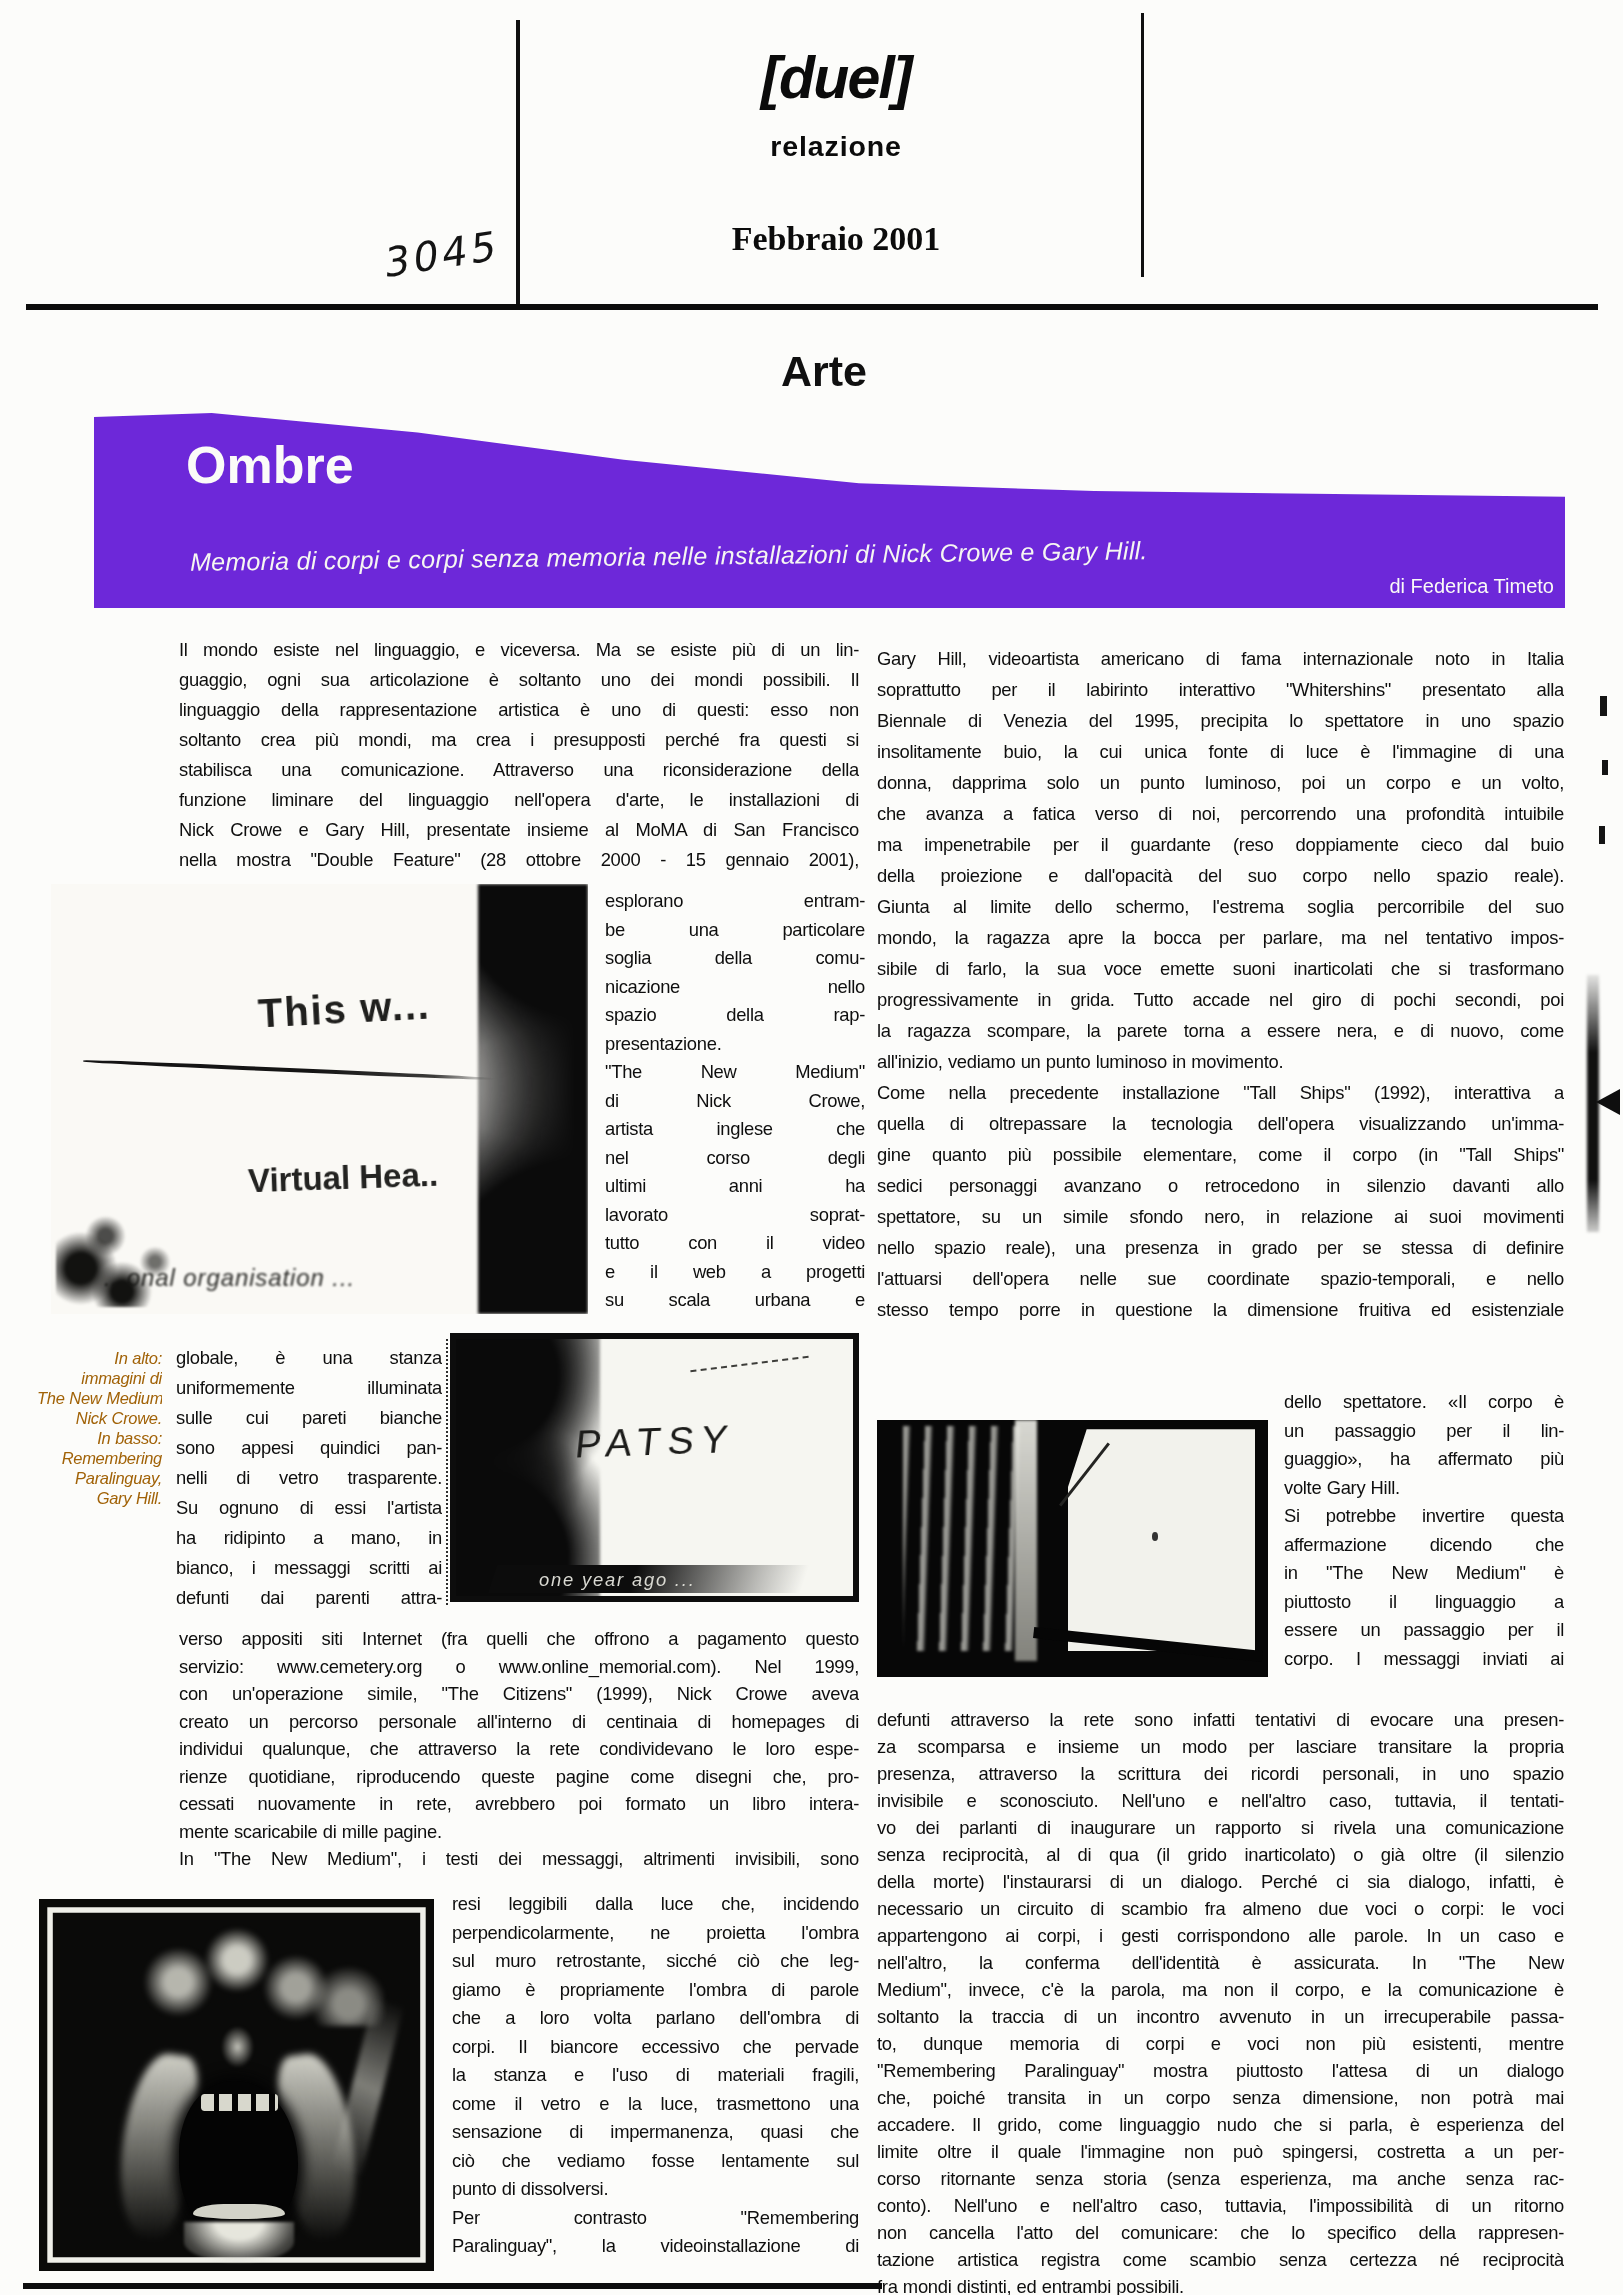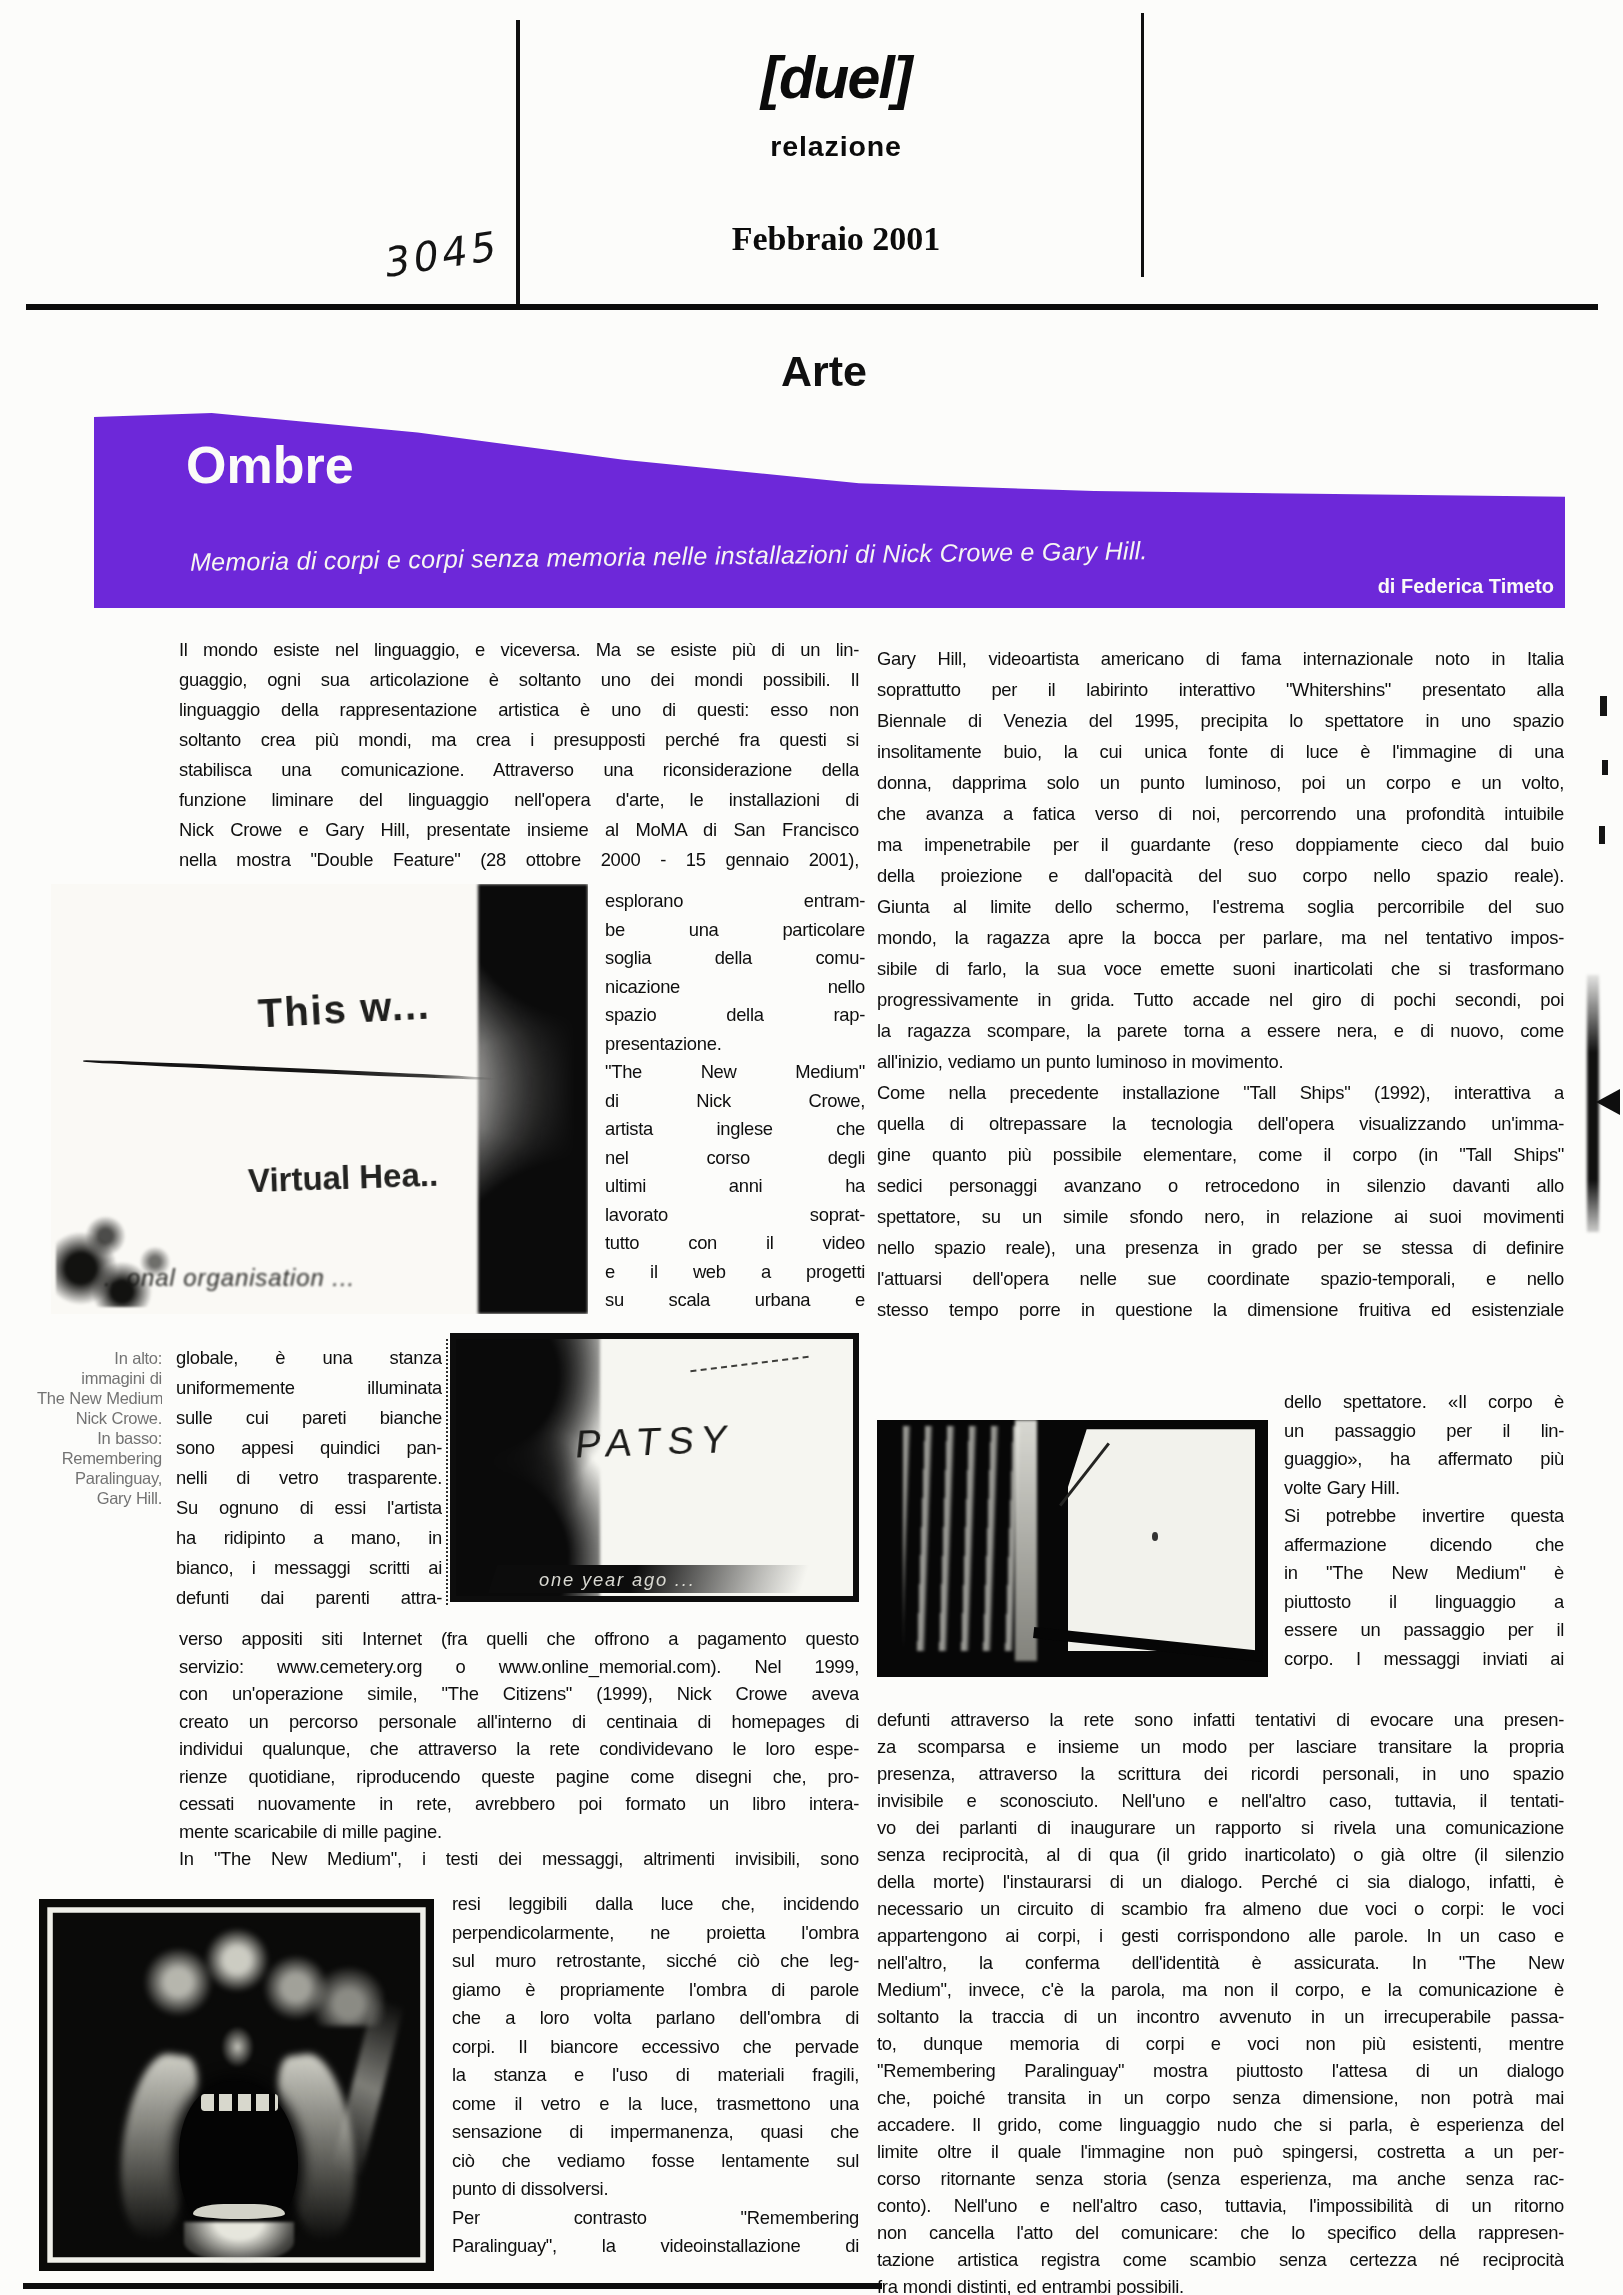--- a/index.html
+++ b/index.html
@@ -20,29 +20,29 @@
         font-family:"Liberation Serif","DejaVu Serif",serif;color:#0b0b0b;}
   #top-rule{left:26px;top:304px;width:1572px;height:6.4px;background:#0c0c0c;}
   #section-title{left:12px;top:347px;width:1624px;text-align:center;font-size:43px;font-weight:700;
         letter-spacing:0px;color:#101010;}
   
   #banner{left:94px;top:413px;width:1471px;height:195px;background:#6d28d9;
           clip-path:polygon(0 2%,8% 0,22% 10%,36% 24%,52% 36%,68% 40%,100% 43%,100% 100%,0 100%);}
   #article-title{left:92px;top:22px;font-size:52px;font-weight:700;color:#fbfbf8;position:absolute;}
   #article-subtitle{left:96px;top:129px;font-size:25px;font-style:italic;color:#f6f6f2;
           position:absolute;transform:rotate(-0.7deg);letter-spacing:0.3px;}
-  #article-byline{right:11px;top:162px;font-size:20px;font-weight:700;color:#fafaf7;position:absolute;}
+  #article-byline{right:11px;top:162px;font-size:20px;font-weight:400;color:#fafaf7;position:absolute;}
   
   .txt{letter-spacing:-0.3px;word-spacing:0.5px;}
   .txt .tl{text-align:justify;text-align-last:justify;white-space:nowrap;overflow:hidden;}
   .txt .tl.rag{text-align-last:left;}
   .cap .tl{text-align:right !important;text-align-last:right !important;}
   #blk-l1{left:179px;top:635px;width:680px;font-size:18.4px;line-height:30px;}
   #blk-ln1{left:599px;top:887px;width:260px;font-size:18.4px;line-height:28.5px;margin-left:6px;}
-  #blk-cap{left:37px;top:1348px;width:125px;font-size:16.5px;line-height:20px;color:#737373;}
+  #blk-cap{left:37px;top:1348px;width:125px;font-size:16.5px;line-height:20px;font-style:italic;color:#a16207;}
   #blk-ln2{left:176px;top:1343px;width:266px;font-size:18.4px;line-height:30px;}
   #blk-l2{left:179px;top:1625px;width:680px;font-size:18.4px;line-height:27.5px;}
   #blk-ln3{left:452px;top:1890px;width:407px;font-size:18.4px;line-height:28.5px;}
   #blk-r1{left:877px;top:643px;width:687px;font-size:18.4px;line-height:31px;}
   #blk-rn1{left:1284px;top:1388px;width:280px;font-size:18.4px;line-height:28.5px;}
   #blk-r2{left:877px;top:1706px;width:687px;font-size:18.4px;line-height:27px;}
   #dotted-rule{left:446px;top:1339px;height:266px;border-left:2.8px dotted #2c2c2c;}
   #bottom-rule{left:23px;top:2283px;width:859px;height:5.5px;background:#0d0d0d;}
   
   .photo{overflow:hidden;}

